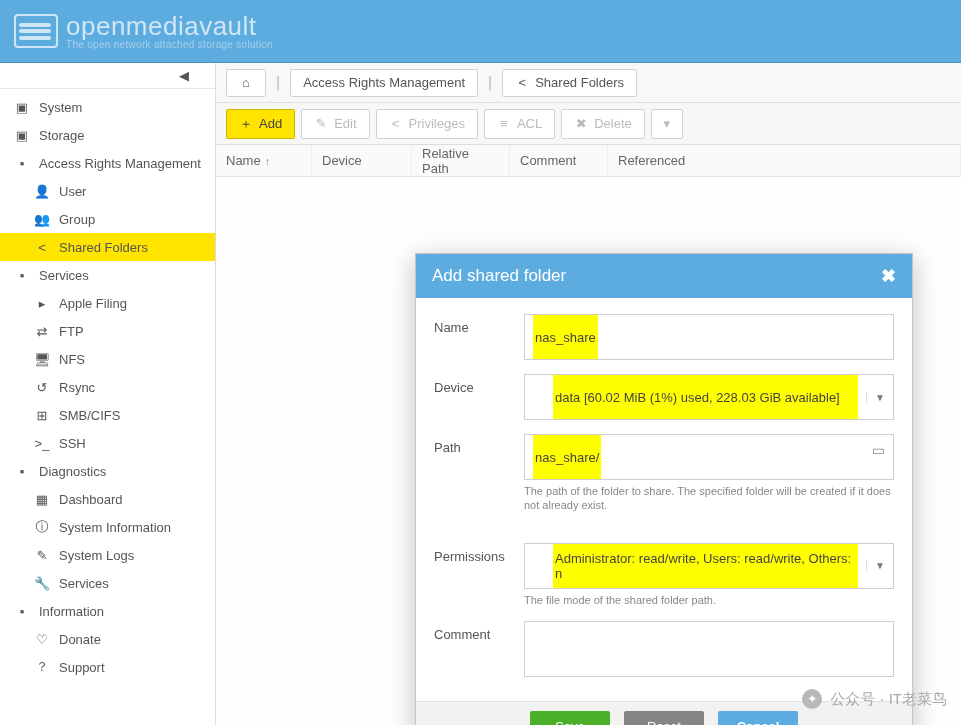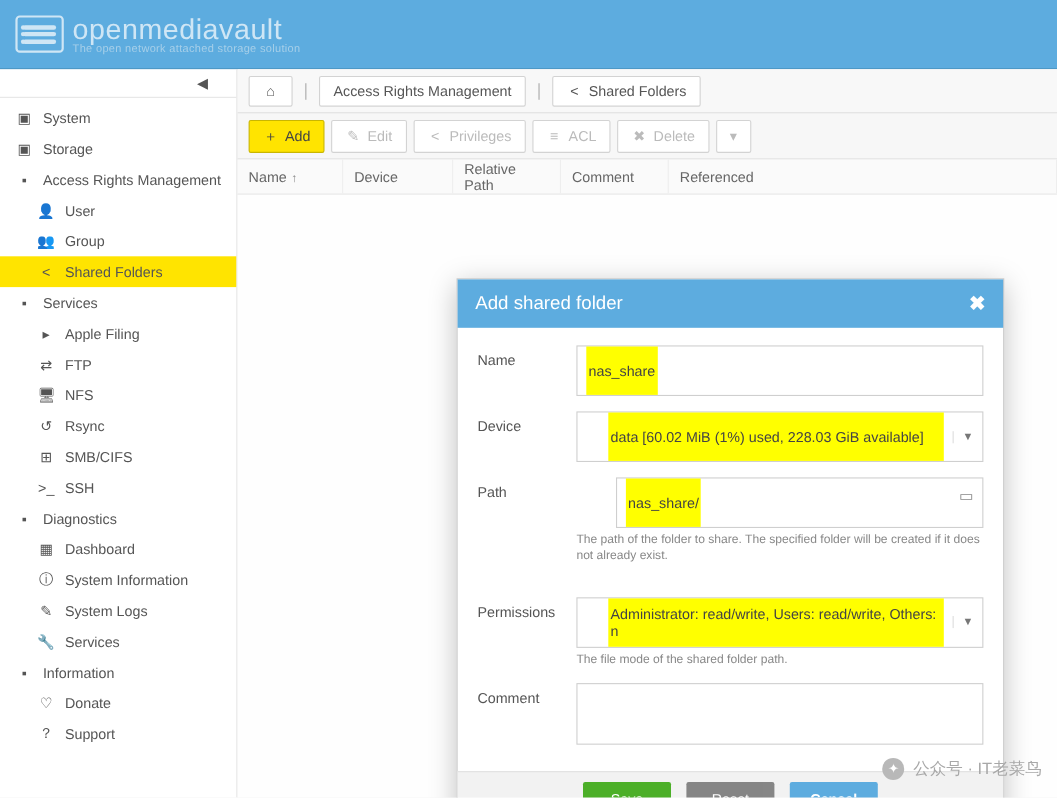--- a/index.html
+++ b/index.html
@@ -124,21 +124,21 @@
     font-size:13px; color:#444; background:#fff; display:flex; align-items:center;
   }
   .sel { justify-content:center; cursor:pointer;padding-left:28px;}
   .sel .arrow { color:#777; font-size:10px; padding-left:8px; border-left:1px solid #ddd; margin-left:8px;}
   .ta { height: 56px; align-items:flex-start; padding-top:6px;}
   .help { font-size: 11px; color:#888; margin-top:4px; line-height:1.3;}
   .hl-val {
     background: #ffff00; display:inline-block; padding: 0 2px; height:100%;
     display:flex; align-items:center;
   }
-  .path-wrap { position: relative; margin-left: 36px; }
+  .path-wrap { position: relative; }
   .path-wrap .folder-ic {
     position:absolute; right:8px; top:7px; color:#888; font-size:14px;
   }
 
   .dlg-buttons {
     height: 50px; background:#f2f2f2; border-top:1px solid #e1e1e1;
     display:flex; align-items:center; justify-content:center; gap:14px;
   }
   .dlg-buttons .btn {
     min-width: 80px; height: 30px; border:none; color:#fff; font-size:13px;

